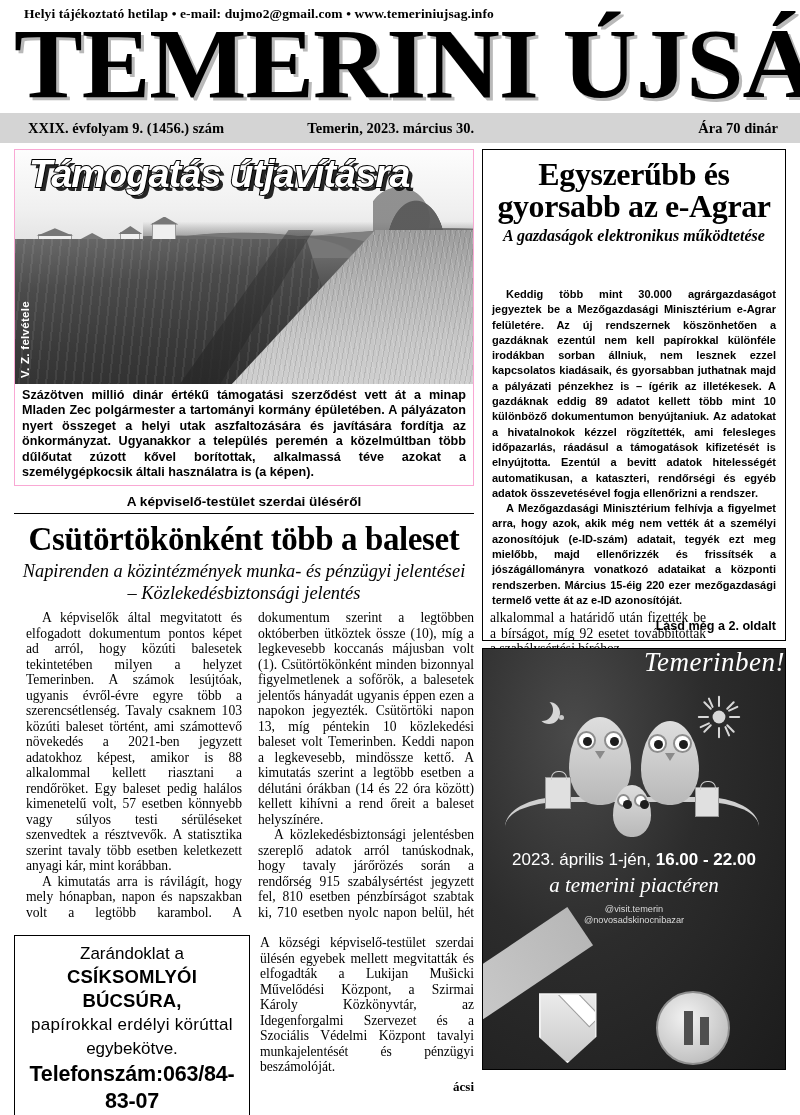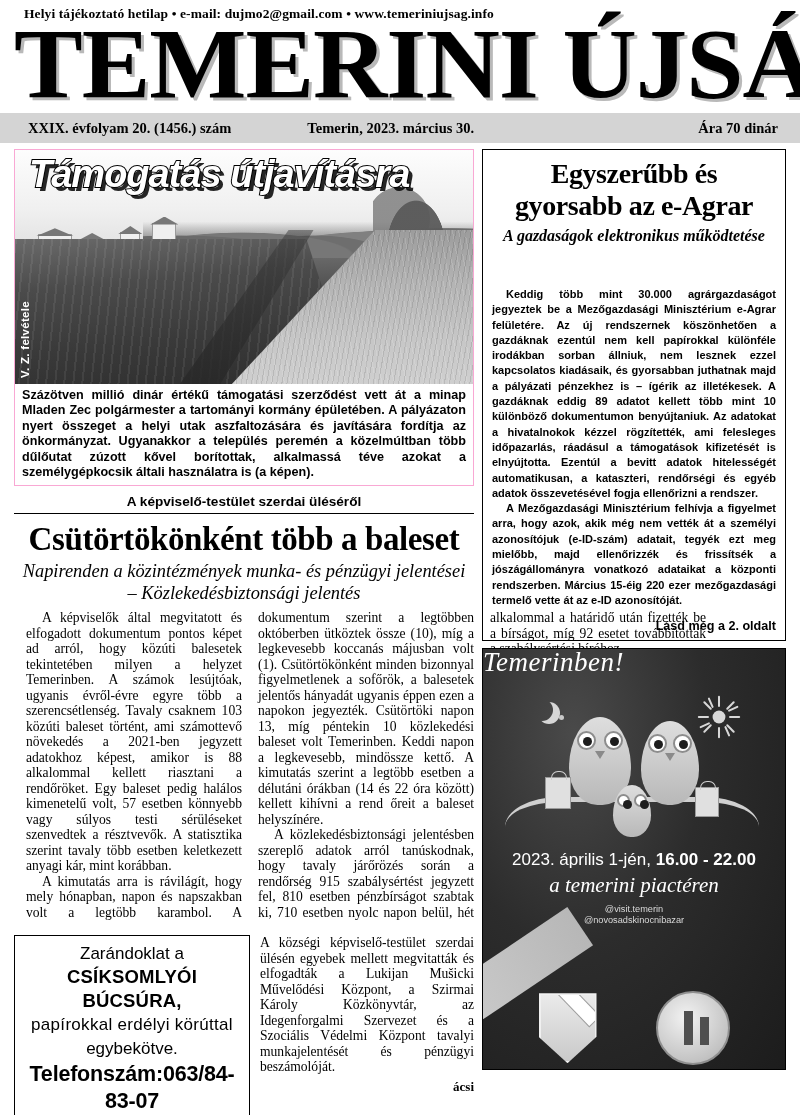--- a/index.html
+++ b/index.html
@@ -250,21 +250,21 @@
 
   
   .agrar-box {
     border: 1px solid #000;
     padding: 6px 9px 7px 9px;
   }
   .headline-right {
     text-align: center;
     font-family: "Liberation Serif", serif;
     font-weight: bold;
-    font-size: 28px;
+    font-size: 32px;
     line-height: 32px;
     letter-spacing: -.4px;
     padding-top: 2px;
   }
   .deck-right {
     text-align: center;
     font-family: "Liberation Serif", serif;
     font-style: italic;
     font-weight: bold;
     font-size: 16px;
@@ -310,21 +310,21 @@
     text-align: center;
     font-family: "Liberation Sans", sans-serif;
     font-weight: bold;
     font-size: 40px;
     line-height: 44px;
     letter-spacing: -1px;
     padding-top: 10px;
   }
   .na-title .w2 { color: #bdbdbd; }
   .na-sub {
-    text-align: left;
+    text-align: right;
     font-family: "Liberation Serif", serif;
     font-style: italic;
     font-size: 27px;
     line-height: 30px;
     letter-spacing: .5px;
     margin-top: -2px;
   }
   .owlscene { position: relative; height: 168px; margin-top: 4px; }
   .moon {
     position:absolute; left: 48px; top: 18px; width: 22px; height: 22px;
@@ -421,21 +421,21 @@
 </head>
 <body>
 
 <div class="masthead">
   <div class="strapline">Helyi tájékoztató hetilap • e-mail: dujmo2@gmail.com • www.temeriniujsag.info</div>
   <div class="nameplate">
     <div class="nameplate-text">TEMERINI ÚJSÁG</div>
   </div>
 </div>
 <div class="issuebar">
-  <div class="left">XXIX. évfolyam 20. (1456.) szám</div>
+  <div class="left">XXIX. évfolyam 9. (1456.) szám</div>
   <div class="mid">Temerin, 2023. március 30.</div>
   <div class="right">Ára 70 dinár</div>
 </div>
 
 <div class="page">
 
   <div class="col-left">
 
     <div class="photo-box">
       <div class="photo">

